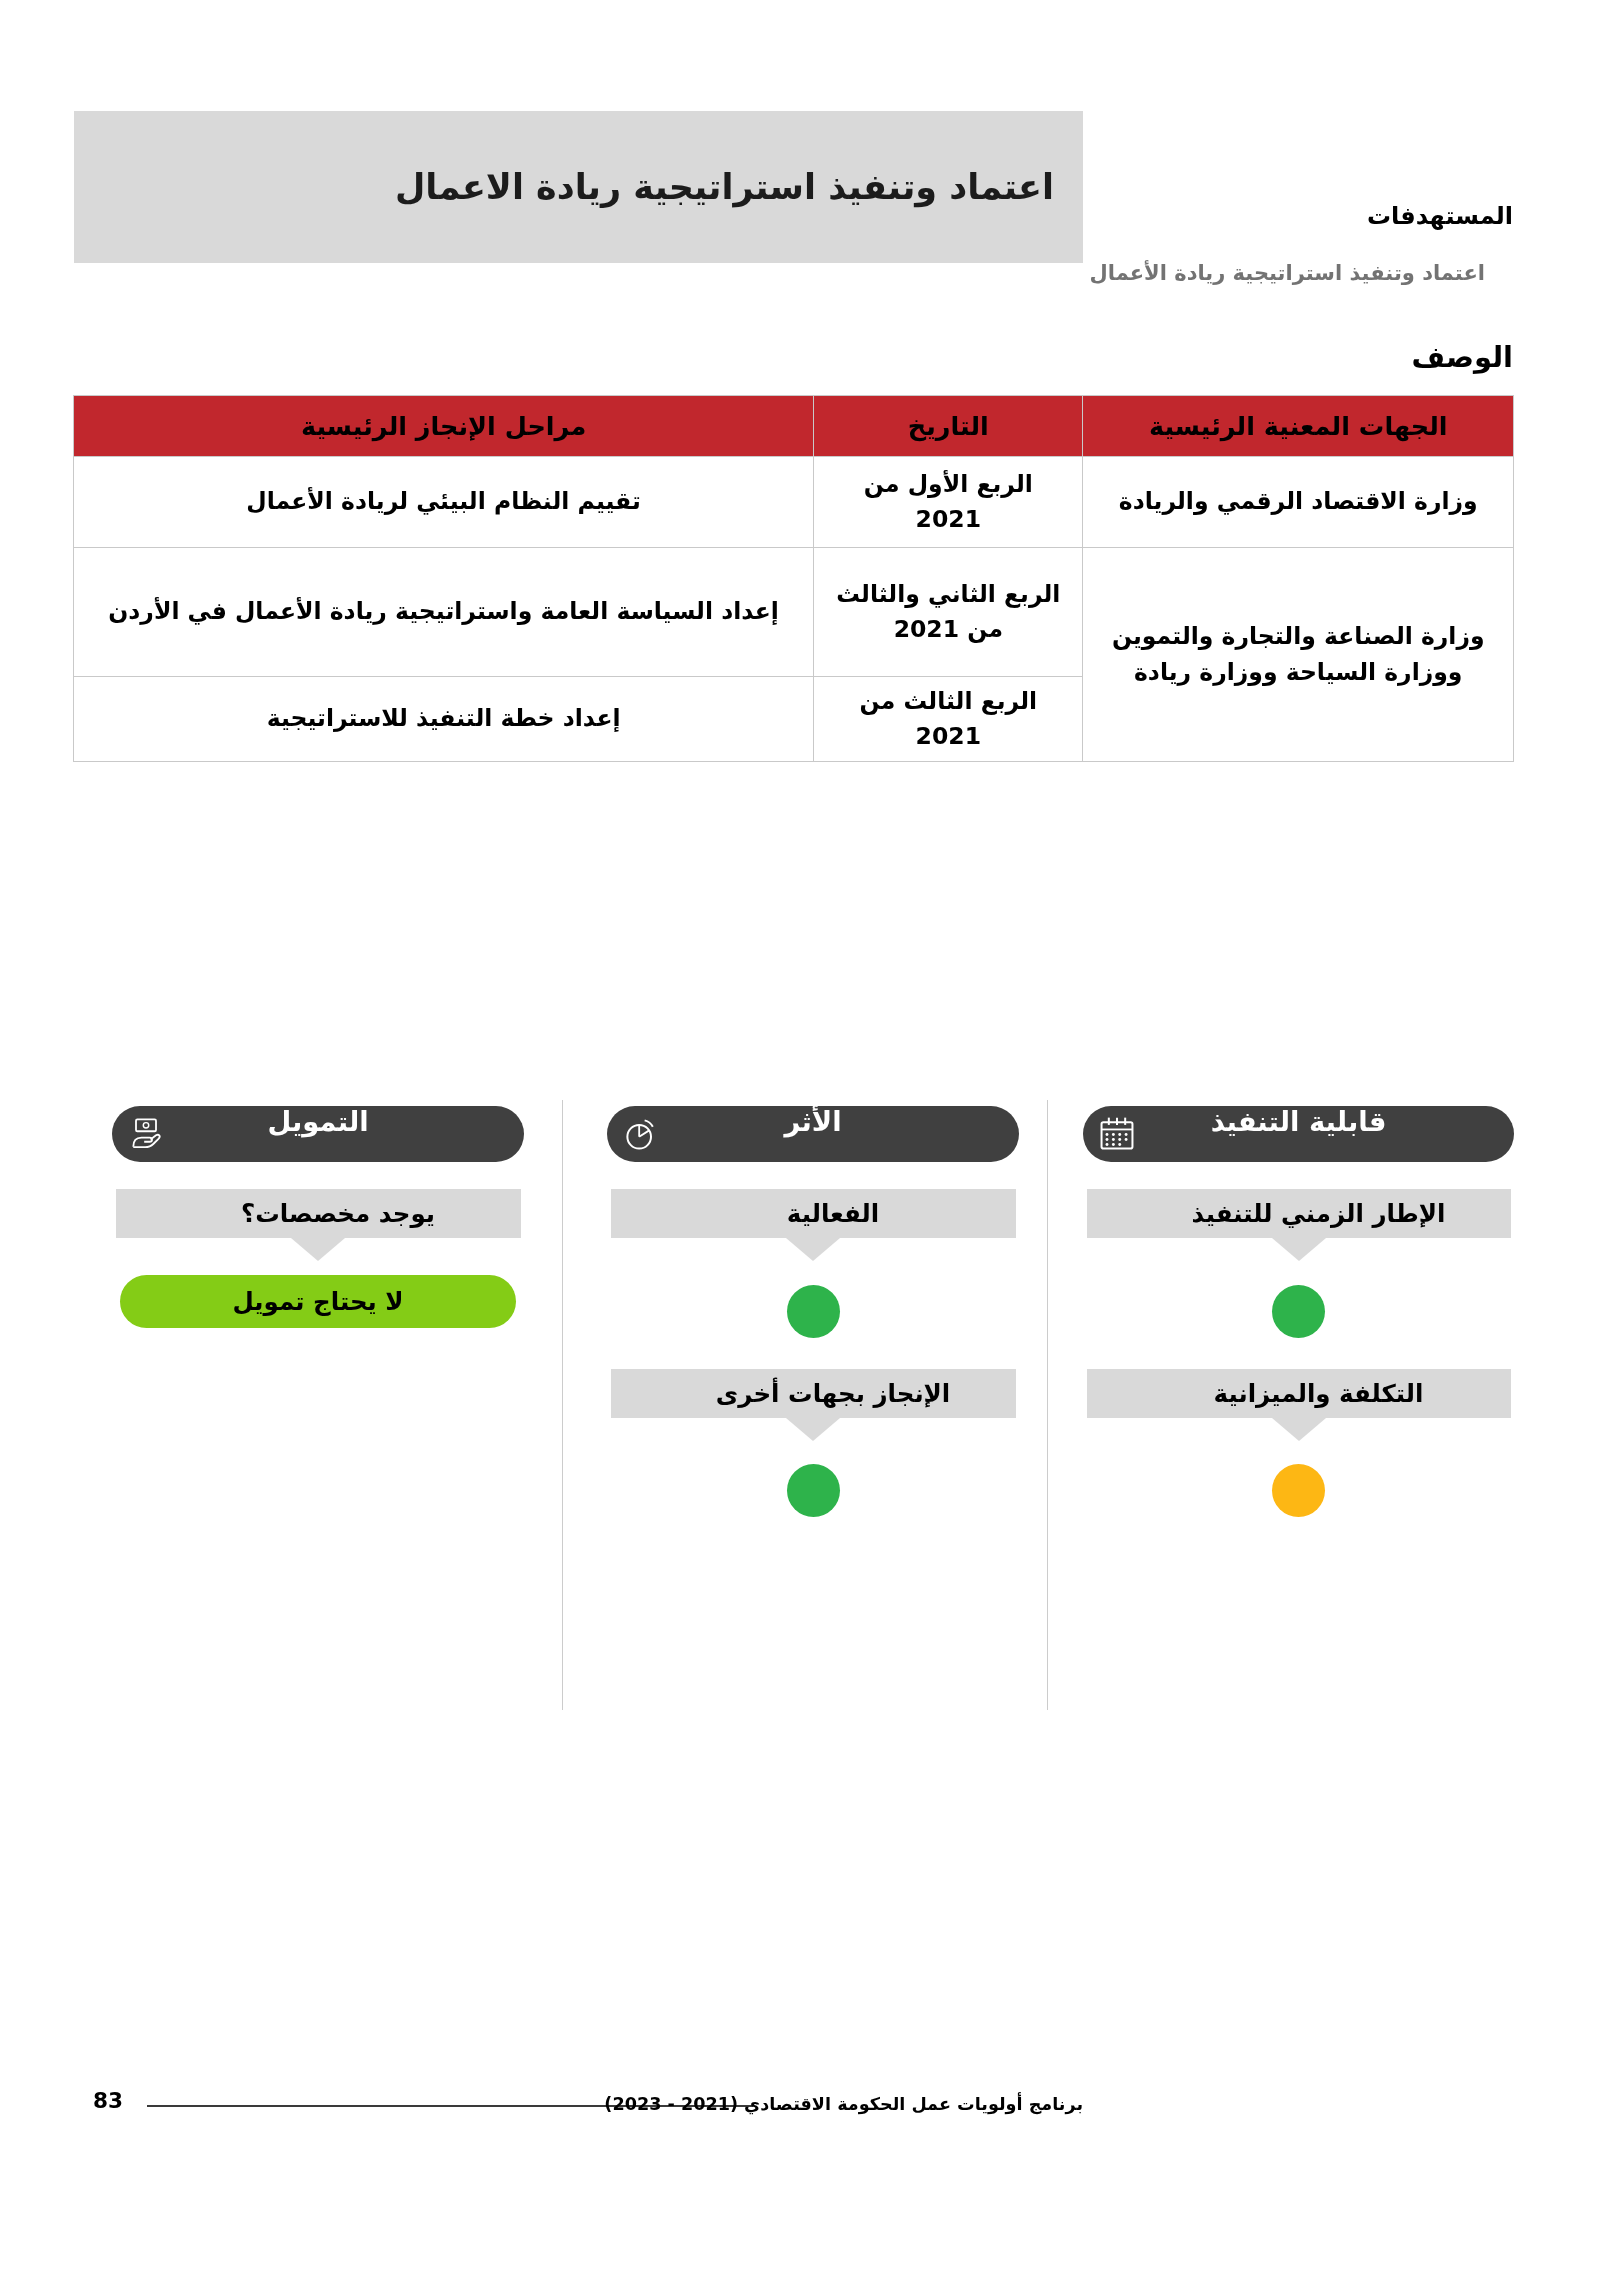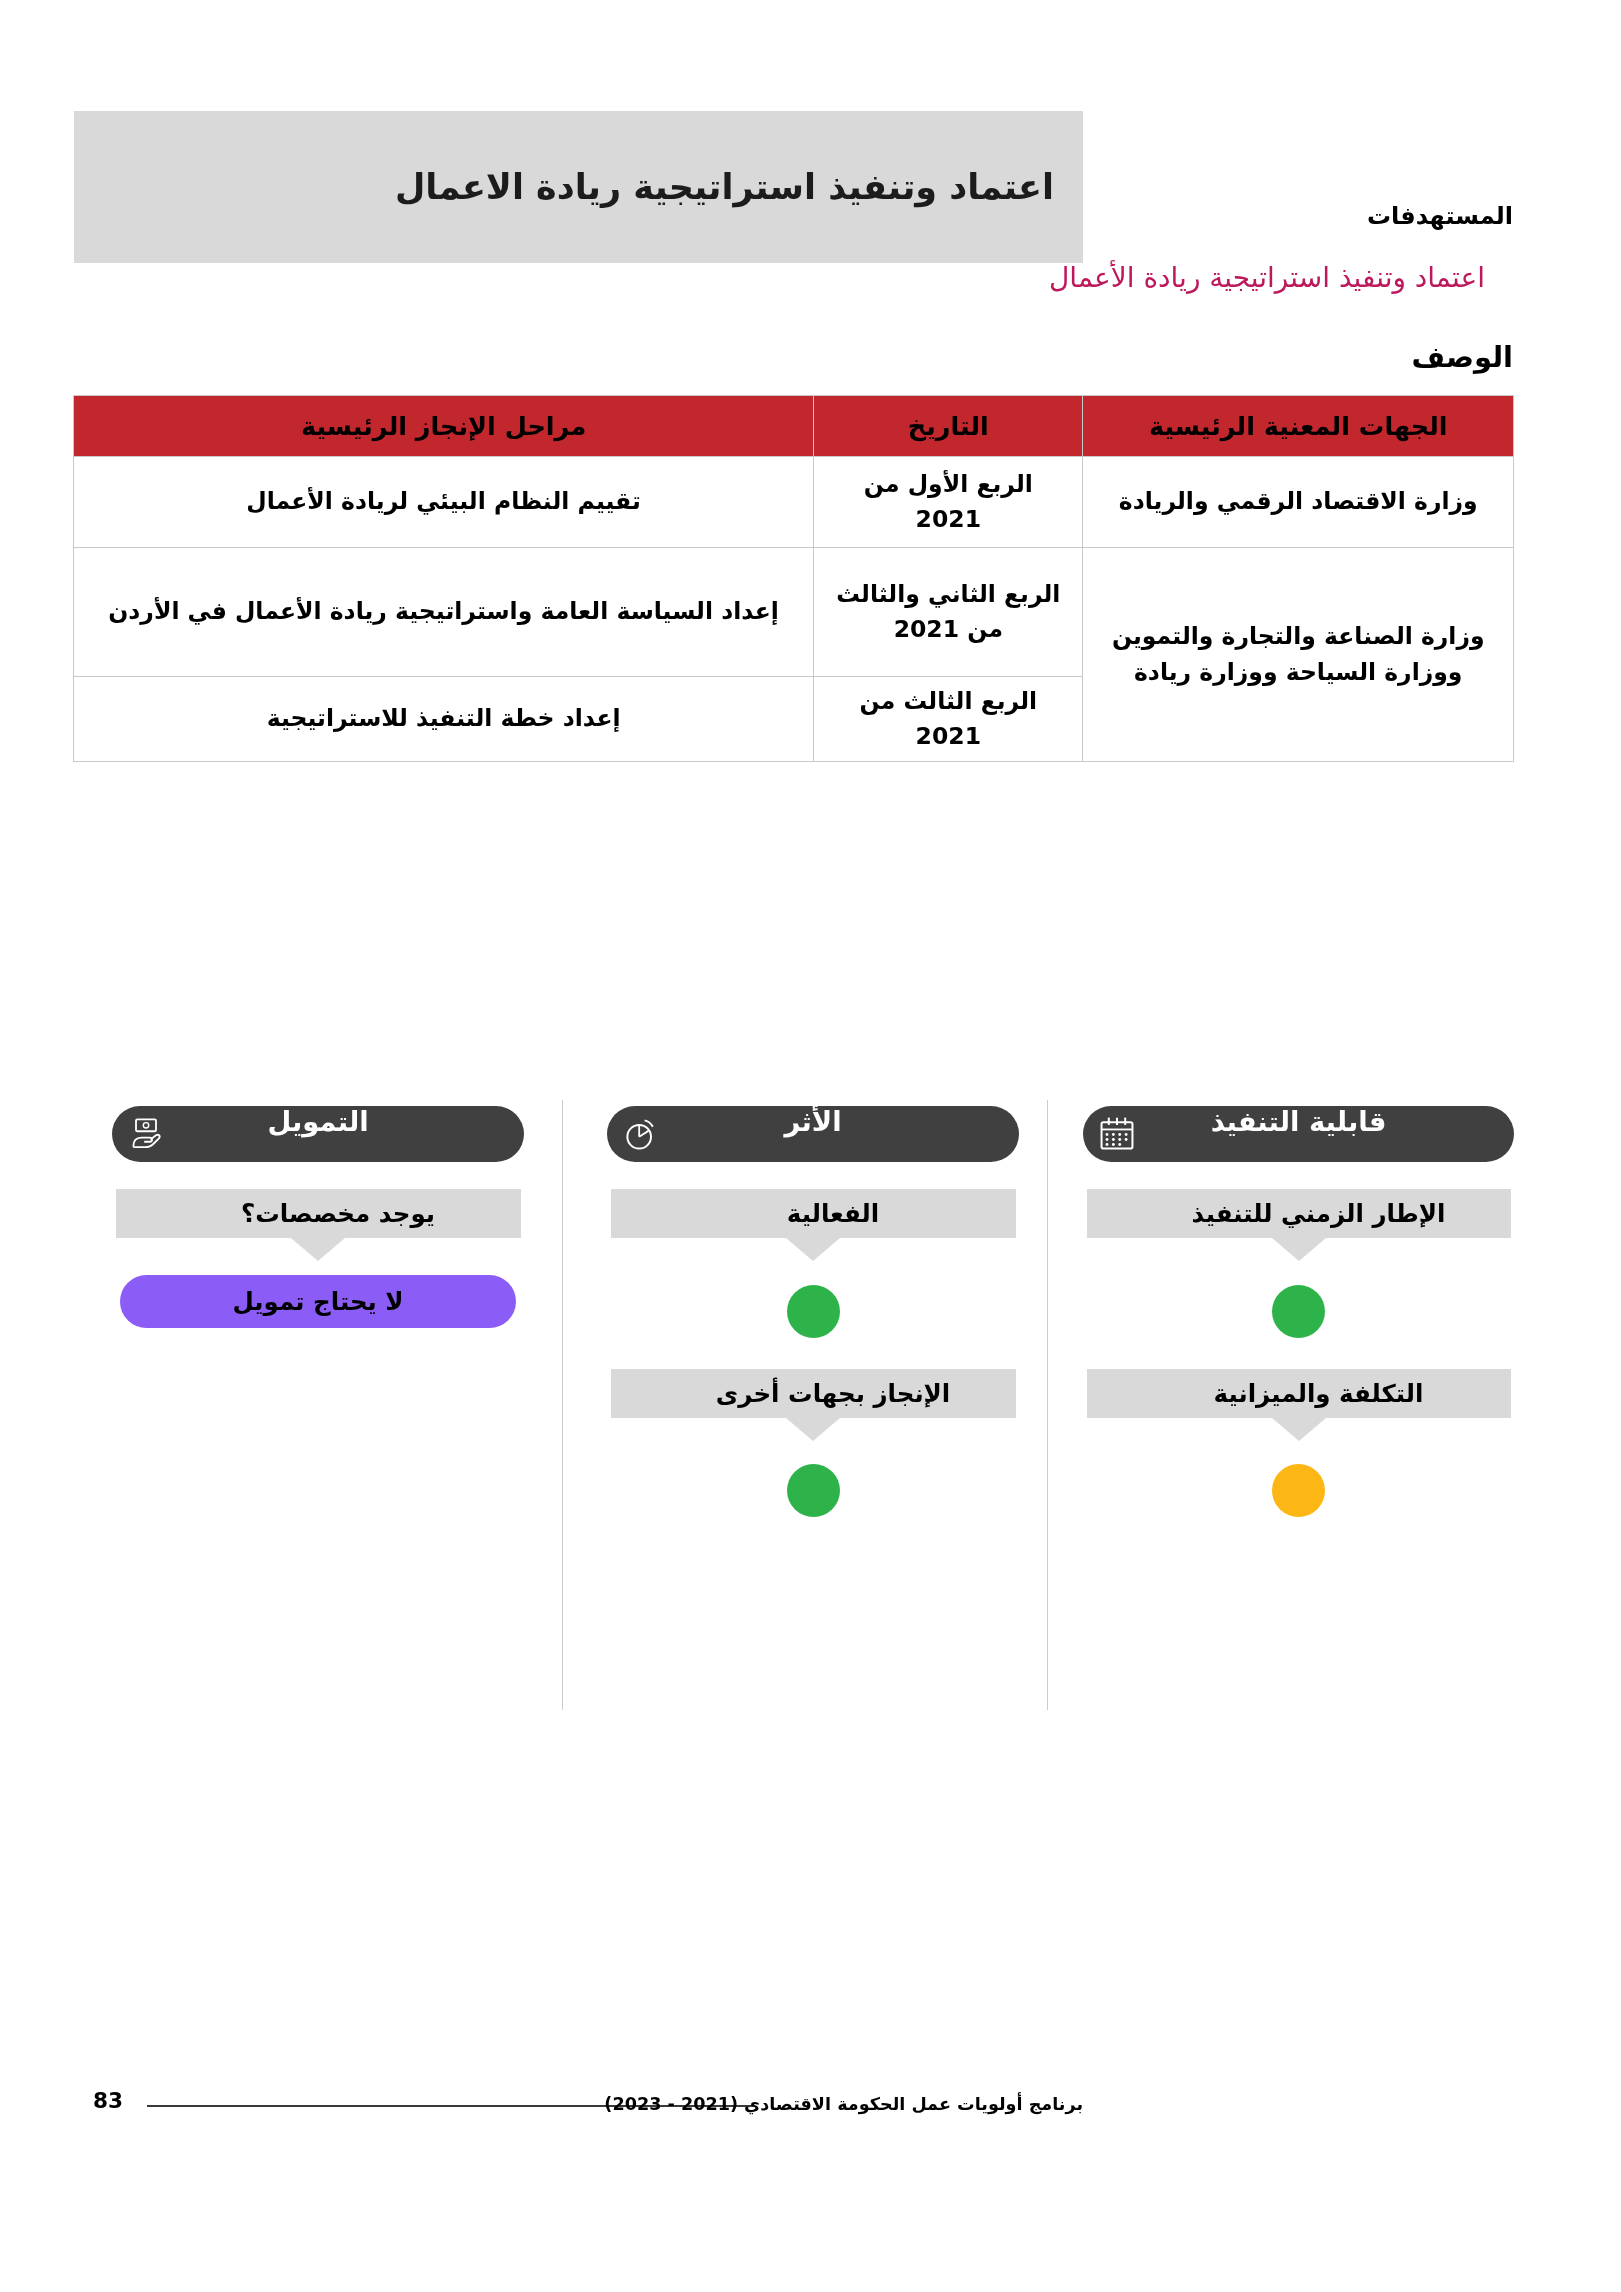--- a/index.html
+++ b/index.html
@@ -5,21 +5,21 @@
   html,body{margin:0;padding:0;background:#ffffff;}
   .page{position:relative;width:1621px;height:2293px;background:#fff;
         font-family:"DejaVu Sans","Liberation Sans",sans-serif;color:#111;overflow:hidden;direction:rtl;}
 
   
   .banner{position:absolute;top:111px;left:74px;width:1009px;height:152px;background:#D9D9D9;
           display:flex;align-items:center;}
   .banner-title{width:100%;padding:0 29px;font-size:35px;font-weight:bold;color:#1c1c1c;text-align:right;}
 
   .h-targets{position:absolute;top:202px;right:108px;font-size:24px;font-weight:bold;color:#000;}
-  .t-targets{position:absolute;top:261px;right:136px;font-size:28px;font-weight:normal;color:#be185d;}
+  .t-targets{position:absolute;top:261px;right:136px;font-size:21px;font-weight:bold;color:#737373;}
   .h-desc{position:absolute;top:340px;right:108px;font-size:29px;font-weight:bold;color:#000;}
 
   
   .table-wrap{position:absolute;top:395px;right:107px;width:1441px;}
   table.info{width:100%;border-collapse:collapse;table-layout:fixed;}
   table.info th,table.info td{border:1px solid #c9c9c9;text-align:center;vertical-align:middle;padding:5.9px 13.7px;}
   table.info thead tr{height:61px;}
   table.info th{background:#C1272D;color:#000000;font-size:25.5px;font-weight:bold;}
   table.info td{font-size:23.5px;font-weight:bold;color:#000;line-height:1.5;}
   table.info tbody tr:nth-child(1){height:91px;}
@@ -35,21 +35,21 @@
         display:flex;align-items:flex-start;justify-content:center;}
   .pill-title{color:#fff;font-size:27.4px;font-weight:bold;}
   .pill-icon{position:absolute;left:13.7px;top:7.8px;width:40px;height:40px;}
   .pill-icon svg{width:40px;height:40px;display:block;}
   .tab{margin:27.4px auto 0;width:calc(100% - 47px);height:49px;background:#D9D9D9;
        display:flex;align-items:center;justify-content:center;font-size:24.5px;font-weight:bold;color:#000;padding-left:40px;}
   .tab.tab2{margin-top:31px;}
   .pointer{margin:0 auto;width:0;height:0;border-left:27.4px solid transparent;
            border-right:27.4px solid transparent;border-top:23.5px solid #D9D9D9;}
   .dot{width:53px;height:53px;border-radius:50%;margin:23.5px auto 29px;background:#2EB34B;}
-  .answer-pill{margin:13.7px auto 0;width:calc(100% - 15.7px);height:53px;border-radius:26.5px;background:#8b5cf6;
+  .answer-pill{margin:13.7px auto 0;width:calc(100% - 15.7px);height:53px;border-radius:26.5px;background:#84cc16;
                display:flex;align-items:center;justify-content:center;font-size:24.5px;font-weight:bold;color:#000;}
 
   
   .page-num{position:absolute;top:2088px;left:93px;font-size:21.6px;font-weight:bold;color:#000;}
   .footer-line{position:absolute;top:2105px;left:147px;width:606px;height:2px;background:#3a3a3a;}
   .footer-text{position:absolute;top:2094px;right:538px;font-size:17.6px;font-weight:bold;color:#000;white-space:nowrap;}
 </style>
 </head>
 <body>
 

